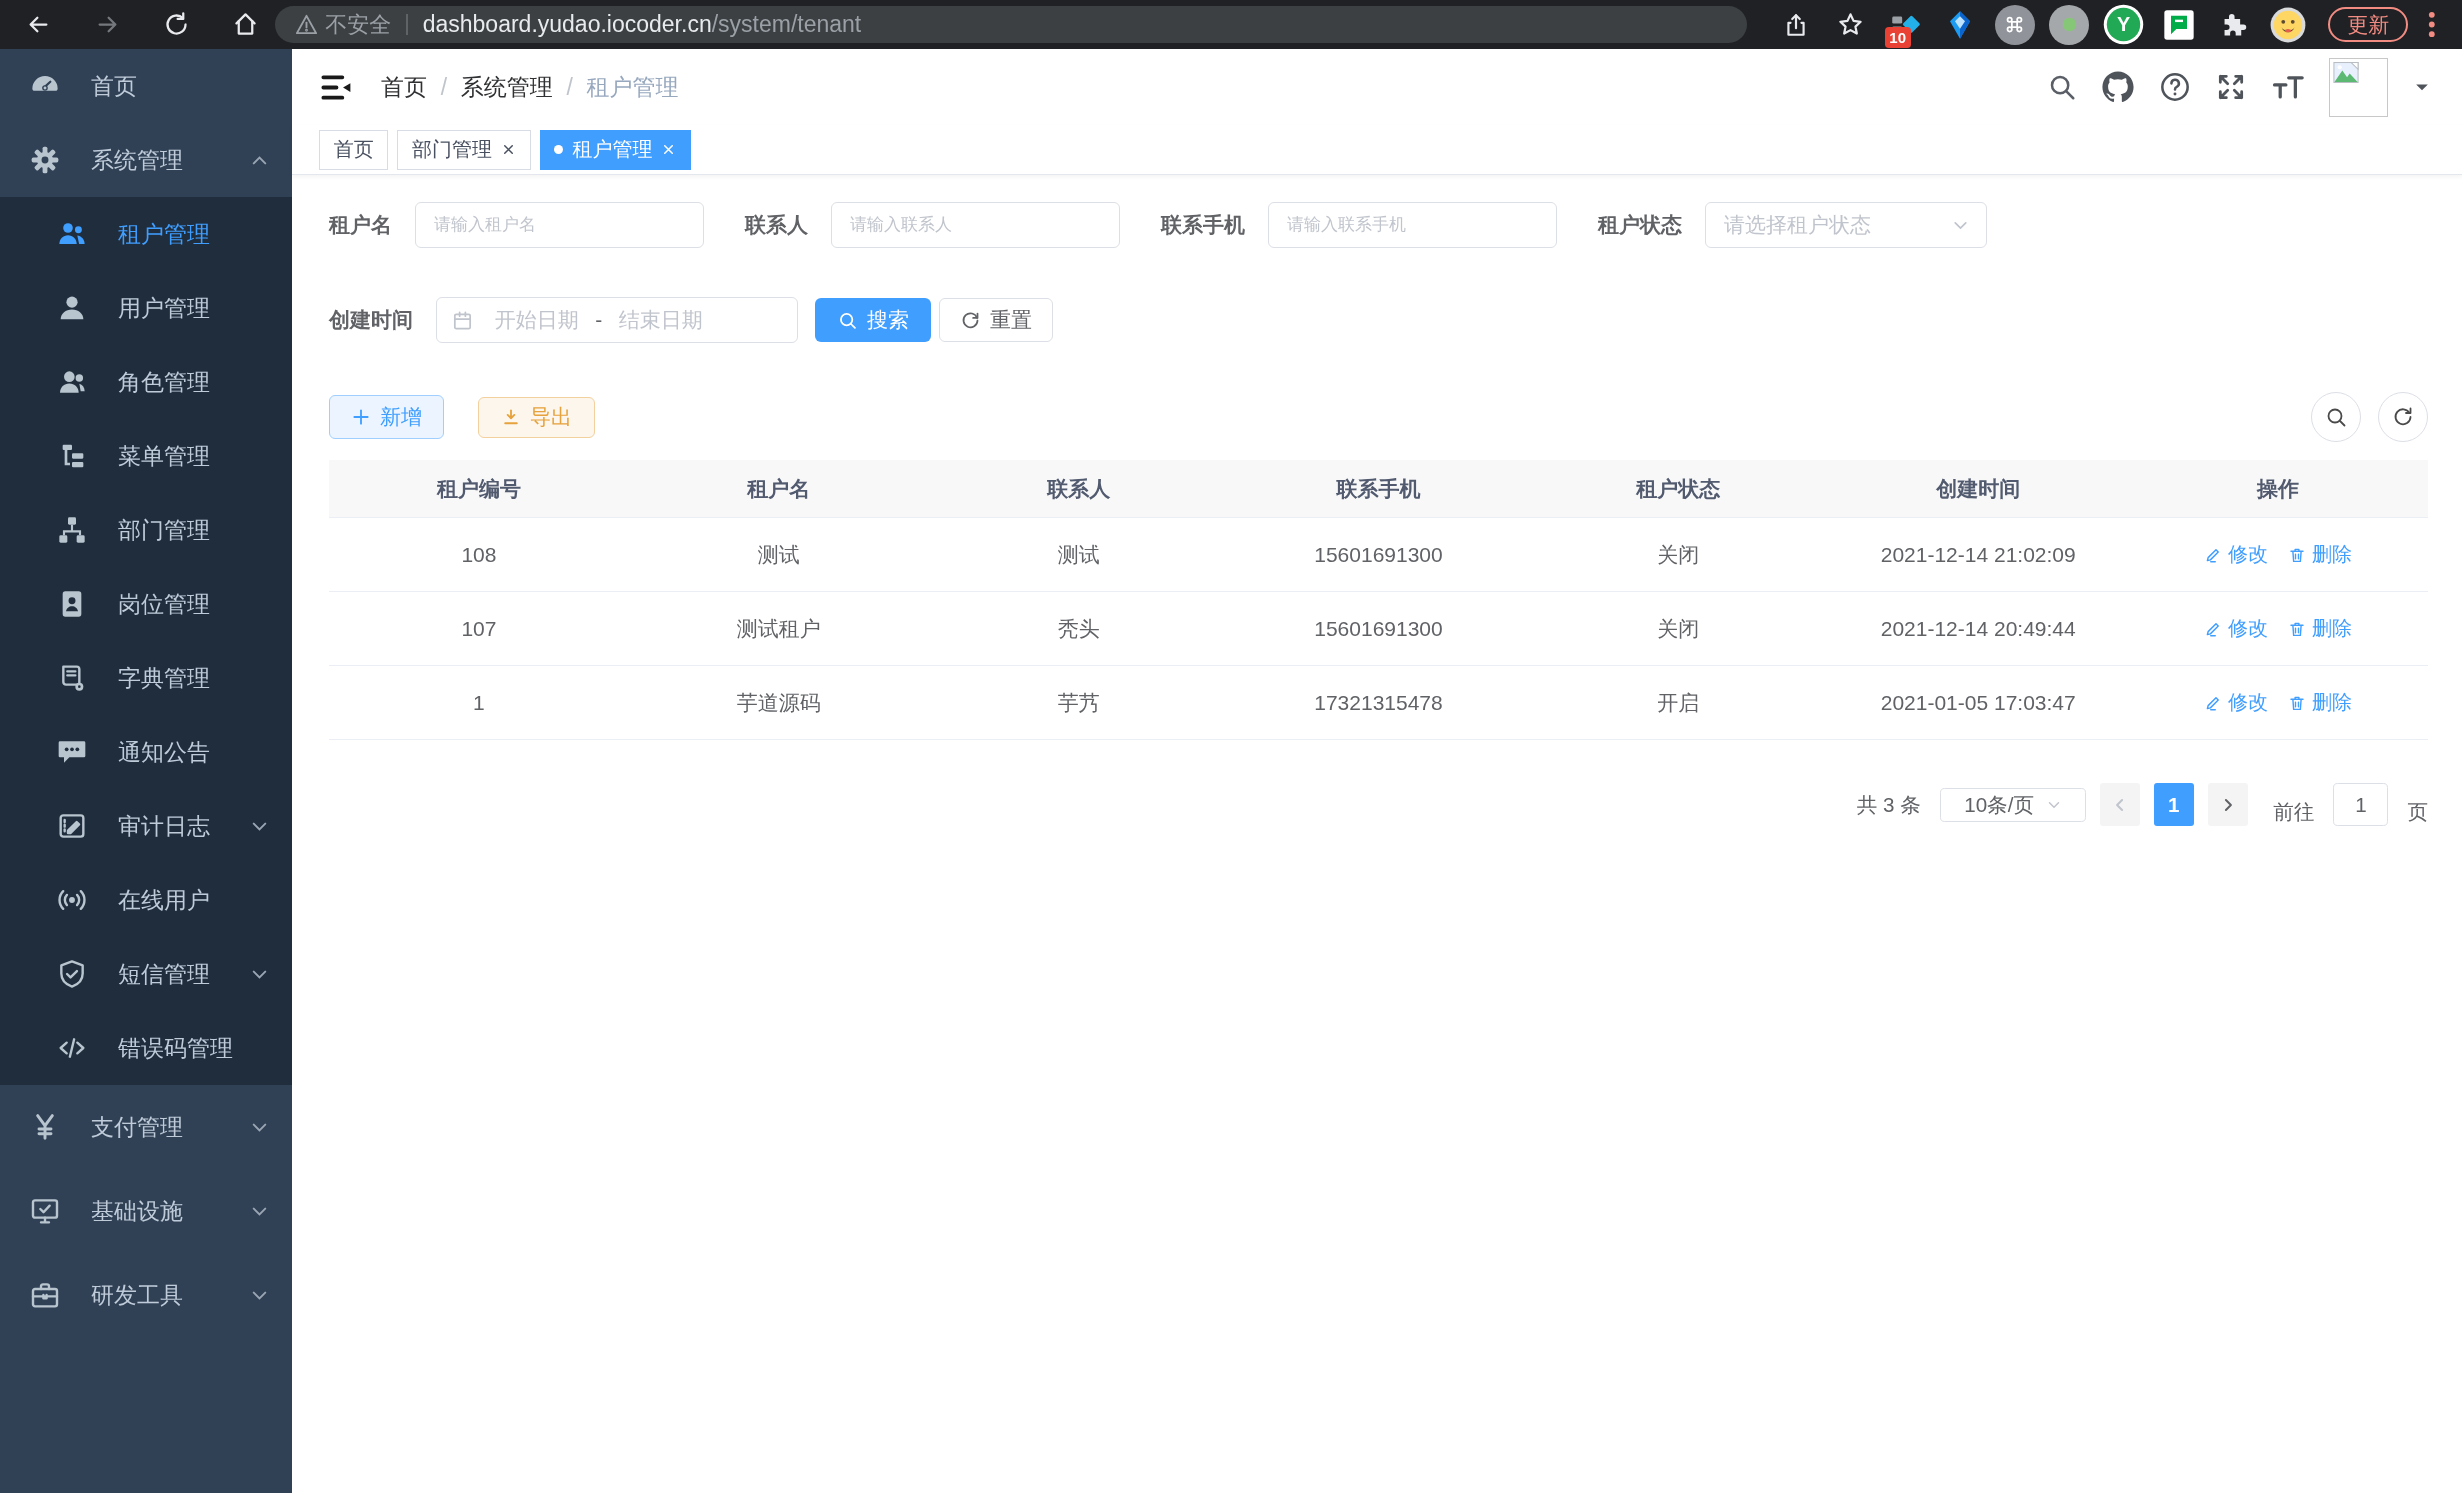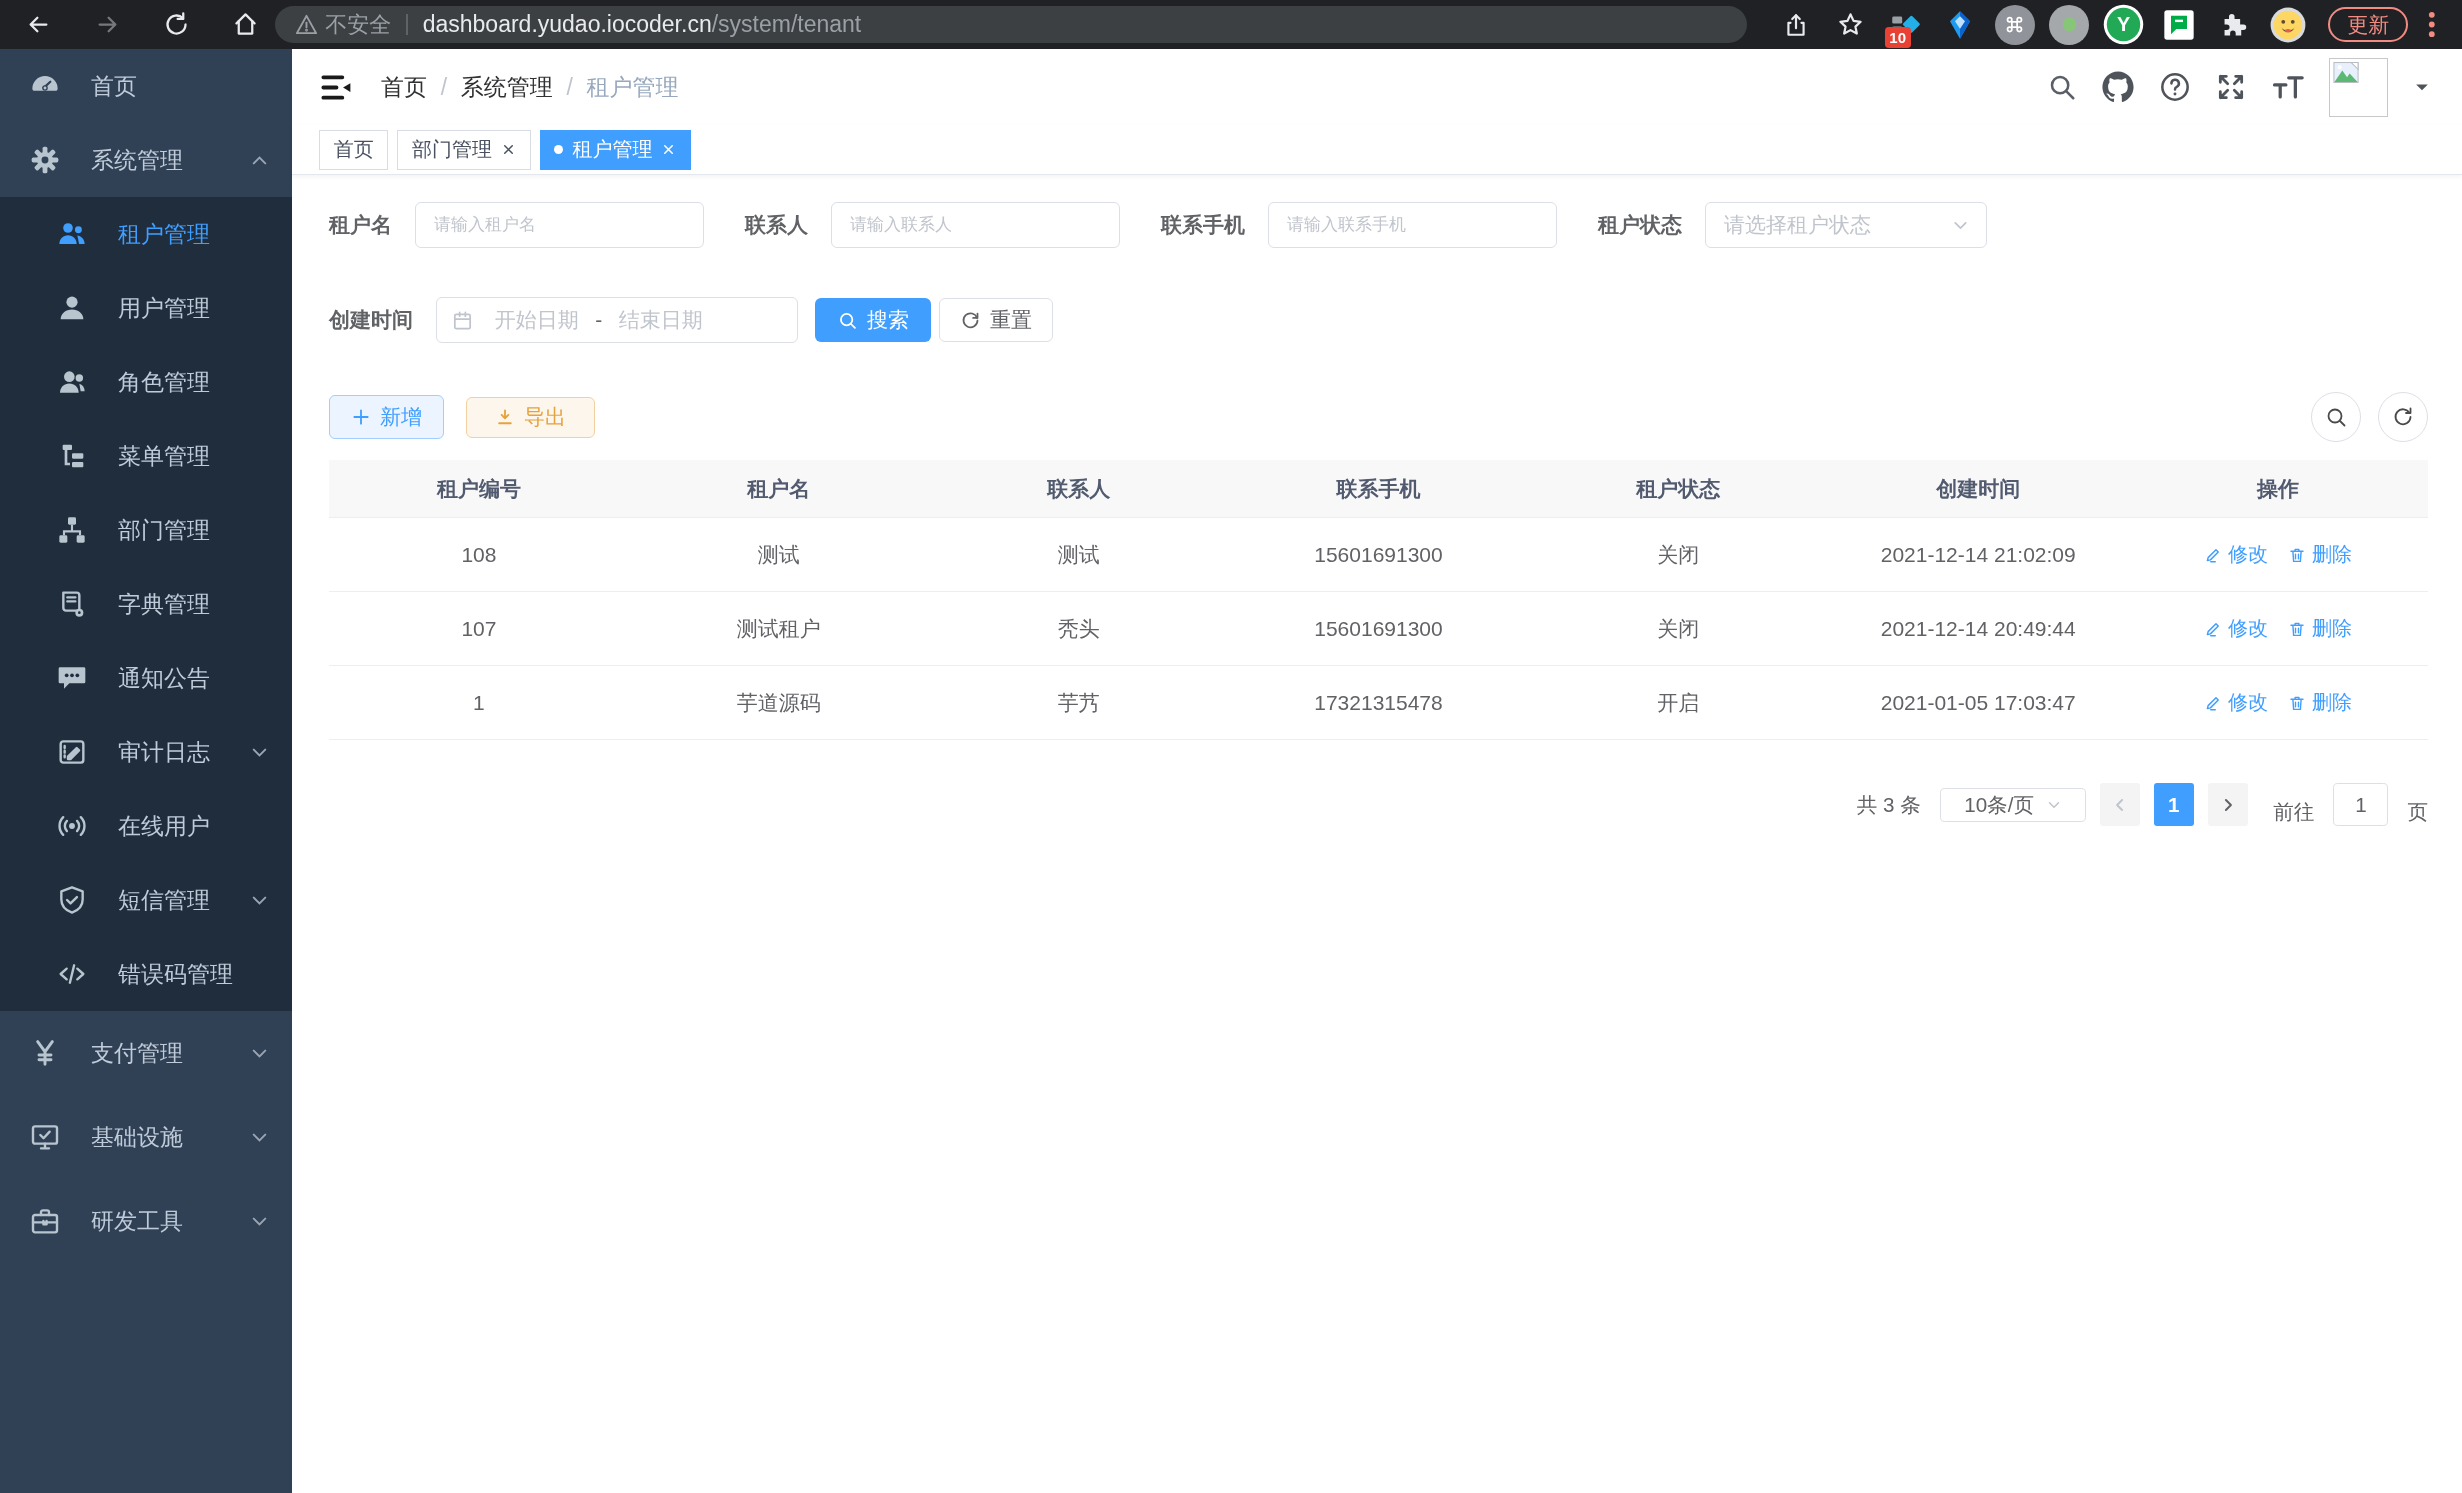--- a/index.html
+++ b/index.html
@@ -71,21 +71,21 @@
   .f-select .sel-ph { flex: 1; font-size: 21px; color: #c0c4cc; }
   .daterange { width: 362px; height: 46px; border: 1.5px solid #dcdfe6; border-radius: 6px; display: flex; align-items: center; padding: 0 13.7px; background: #fff; }
   .daterange input { border: none; outline: none; width: 114px; text-align: center; font-size: 21px; color: #606266; font-family: inherit; }
   .daterange input::placeholder { color: #c0c4cc; }
   .range-sep { color: #606266; font-size: 21px; padding: 0 1.5px; }
   .btn { height: 44px; border-radius: 6px; display: inline-flex; align-items: center; justify-content: center; font-size: 21px; cursor: pointer; border: 1.5px solid transparent; font-family: inherit; }
   .btn .ic { margin-right: 9px; }
   .btn-primary { background: #409eff; color: #fff; padding: 0 21px; margin-left: 17px; }
   .btn-plain { background: #fff; border-color: #dcdfe6; color: #606266; padding: 0 20px; margin-left: 8px; }
   .btn-add { background: #ecf5ff; border-color: #a0cfff; color: #409eff; padding: 17px 21px; }
-  .btn-export { background: #fdf6ec; border-color: #f3d19e; color: #e6a23c; padding: 0 28px; margin-left: 22px; height: 41px; }
+  .btn-export { background: #fdf6ec; border-color: #f3d19e; color: #e6a23c; padding: 0 22px; margin-left: 34px; height: 41px; }
 
   .toolbar-row { margin-top: 49px; display: flex; align-items: center; }
   .toolbar-right { margin-left: auto; display: flex; align-items: center; gap: 17px; }
   .circle-btn { width: 50px; height: 50px; border-radius: 50%; border: 1.5px solid #dcdfe6; background: #fff; display: flex; align-items: center; justify-content: center; color: #4a4a4a; cursor: pointer; }
 
   
   .table { margin-top: 18px; width: 100%; }
   .trow { display: grid; grid-template-columns: repeat(7, 1fr); align-items: center; border-bottom: 1.5px solid #ebeef5; }
   .trow.thead { background: #f8f8f9; height: 58px; }
   .trow.tbody { height: 74px; background: #fff; }
@@ -312,20 +312,30 @@
       <div class="s-item">
         <span class="s-icon ic">
           <svg viewBox="0 0 24 24" width="32" height="32" fill="currentColor">
               <rect x="9" y="2.5" width="6" height="5.5" rx="1"></rect>
               <rect x="2.5" y="16" width="6" height="5.5" rx="1"></rect>
               <rect x="15.5" y="16" width="6" height="5.5" rx="1"></rect>
               <path d="M11.2 8h1.6v4.2h6v3.8h-1.6v-2.2H6.8V16H5.2v-3.8h6z"></path>
             </svg>
         </span>
         <span class="s-label">部门管理</span>
+      </div>
+      <div class="s-item">
+        <span class="s-icon ic">
+          <svg viewBox="0 0 24 24" width="32" height="32" fill="currentColor">
+              <rect x="5" y="2.5" width="14" height="19" rx="2"></rect>
+              <circle cx="12" cy="9.5" r="2.6" fill="#1f2d3d"></circle>
+              <path d="M7.5 17.5c.4-2.3 2.3-3.8 4.5-3.8s4.1 1.5 4.5 3.8z" fill="#1f2d3d"></path>
+            </svg>
+        </span>
+        <span class="s-label">岗位管理</span>
       </div>
       <div class="s-item">
         <span class="s-icon ic">
           <svg viewBox="0 0 24 24" width="32" height="32" fill="none" stroke="currentColor" stroke-width="1.8" stroke-linecap="round" stroke-linejoin="round">
               <path d="M5.5 3.5h10a2 2 0 0 1 2 2V17h-10a2 2 0 0 1-2-2V3.5z"></path>
               <path d="M8.5 7h6M8.5 10h6"></path>
               <circle cx="17.5" cy="18.5" r="3" fill="currentColor" stroke="none"></circle>
               <circle cx="17.5" cy="18.5" r="1" fill="#1f2d3d" stroke="none"></circle>
             </svg>
         </span>

